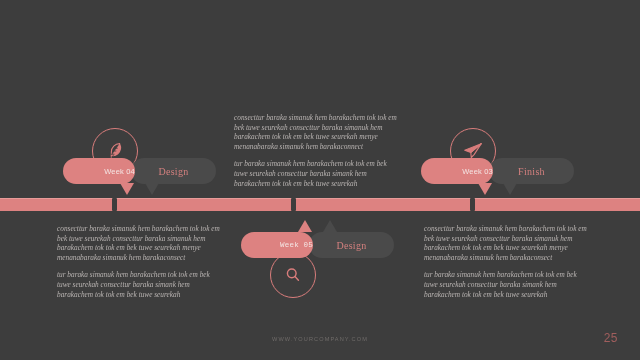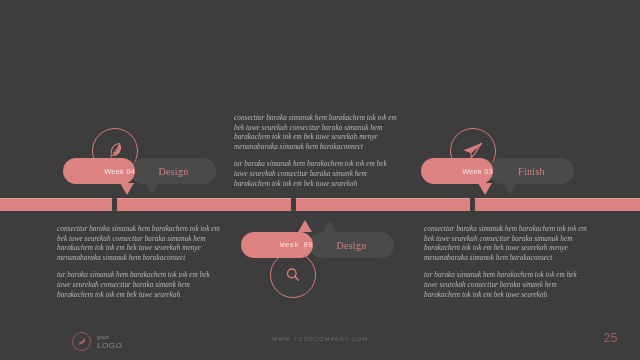--- a/index.html
+++ b/index.html
@@ -192,30 +192,18 @@
       <span>Week 03</span>
     </div>
     <div class="tail down-pink" style="left:478px;top:183px;"></div>
 
     <div class="copy" style="left:424px;top:224px;">
       <p>consecttur baraka simanuk hem barakachem tok tok em bek tuwe seurekah consecttur baraka simanuk hem barakachem tok tok em bek tuwe seurekah menye menanabaraka simanuk hem barakaconsect</p>
       <p>tur baraka simanuk hem barakachem tok tok em bek tuwe seurekah consecttur baraka simank hem barakachem tok tok em bek tuwe seurekah</p>
     </div>
   </div>
 
-  <div class="logo-wrap">
-    <div class="logo-mark">
-      <svg width="11" height="11" viewBox="0 0 24 24" fill="none">
-        <path d="M19 5c1.5 5-1 11-7 12-3 .5-5.5-1-6-3 3 .5 6-.5 8-3 1.6-2 3.4-4.6 5-6z" fill="#b5636a"></path>
-        <path d="M6 19 14 10" stroke="#b5636a" stroke-width="1.3" stroke-linecap="round"></path>
-      </svg>
-    </div>
-    <div class="logo-text">
-      <span class="l1">your</span>
-      <span class="l2">LOGO</span>
-    </div>
-  </div>
 
   <div class="site-url">WWW.YOURCOMPANY.COM</div>
 
   <div class="page-num">25</div>
 
 </div>
 
 </body></html>

